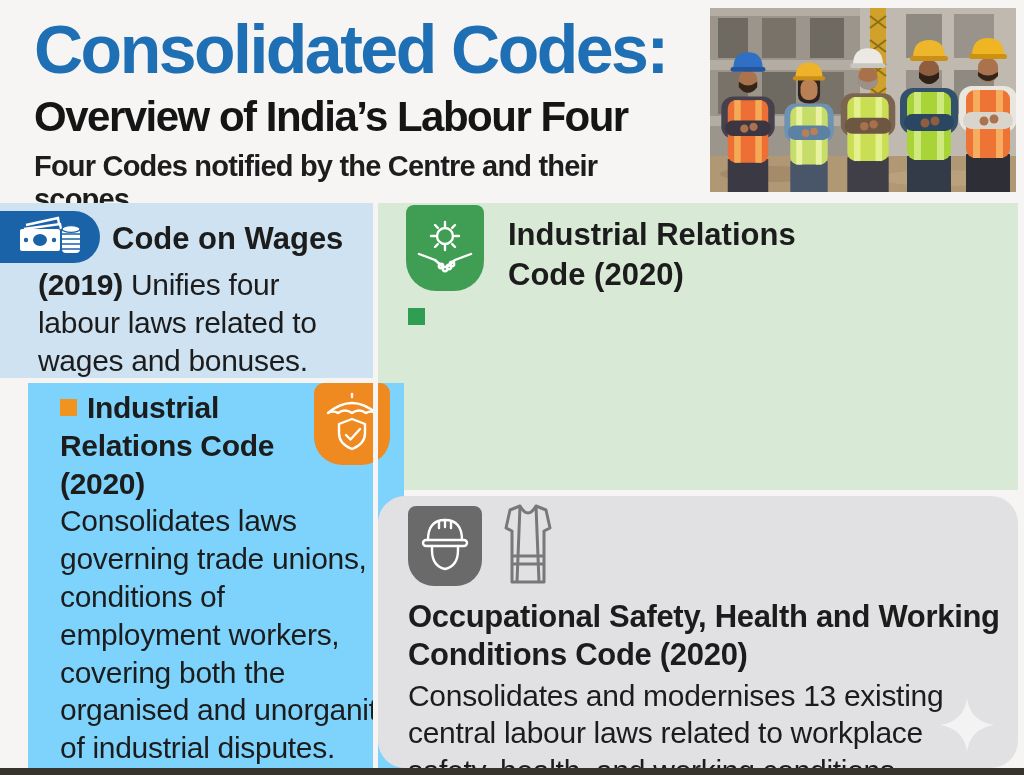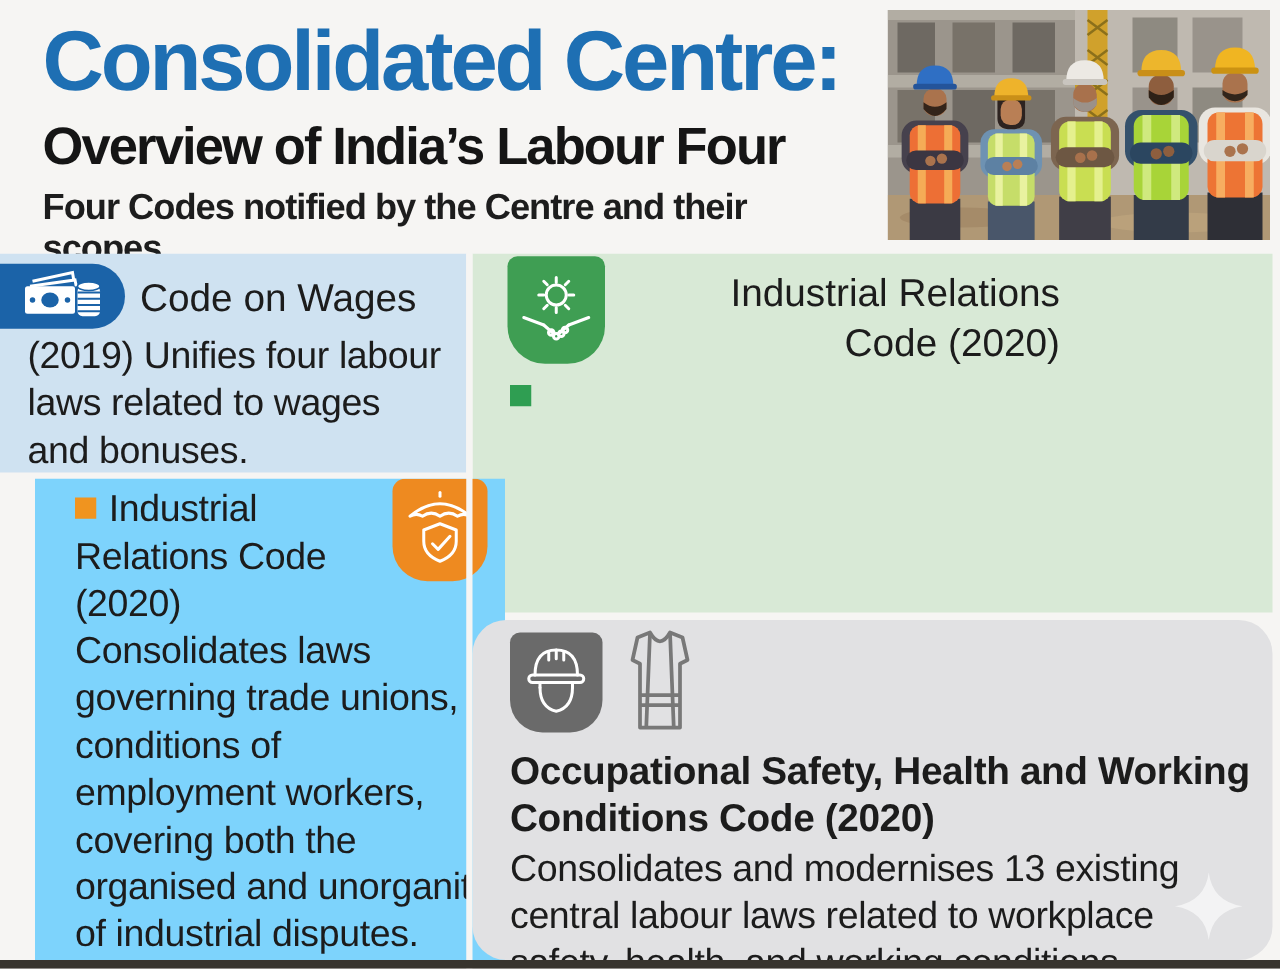--- a/index.html
+++ b/index.html
@@ -13,31 +13,31 @@
   .title{margin:0;font-size:68px;font-weight:800;letter-spacing:-2.5px;
          line-height:1.15;color:#1e6fb3;}
   .subtitle{margin:6px 0 0 0;font-size:42px;font-weight:800;letter-spacing:-1.5px;
          line-height:1.1;color:#151515;}
   .tagline{margin:10px 0 0 0;font-size:29px;font-weight:700;letter-spacing:-0.8px;
          color:#1d1d1d;}
   .photo{position:absolute;left:710px;top:8px;width:306px;height:184px;overflow:hidden;}
   
   .card{position:absolute;overflow:hidden;color:#1c1c1c;}
   .card p{margin:0;font-size:30px;line-height:1.26;letter-spacing:-0.3px;}
-  .card b{font-weight:400;text-align:right;}
+  .card b{font-weight:700;}
   .c-wages{left:0;top:203px;width:373px;height:175px;background:#cfe2f1;}
   .c-ir-o {left:0;top:383px;width:376px;height:385px;background:#7dd3fc;margin-left:28px;}
   .c-ir-g {left:378px;top:203px;width:640px;height:287px;background:#d8e9d6;}
   .c-osh  {left:378px;top:496px;width:640px;height:272px;background:#e1e1e3;border-radius:27px;}
 
   .c-wages .head{display:flex;align-items:center;}
   .icon-money{flex:none;width:100px;height:52px;margin-top:8px;background:#1b63a8;
       border-radius:0 26px 26px 0;display:flex;align-items:center;justify-content:center;}
   .c-wages .head b{font-size:31px;margin:12px 0 0 12px;}
-  .c-wages .body{padding:3px 12px 0 22px;}
+  .c-wages .body{padding:3px 12px 0 38px;}
 
   .c-ir-g .head{display:flex;}
   .badge{flex:none;display:flex;align-items:center;justify-content:center;}
   .icon-green{margin:2px 0 0 28px;width:78px;height:86px;background:#3f9e53;
       border-radius:8px 8px 30px 30px;}
   .c-ir-g .head b{font-size:31px;line-height:1.3;margin:12px 0 0 24px;max-width:340px;display:block;}
   .bullet{display:inline-block;width:17px;height:17px;vertical-align:2px;}
   .bullet-g{background:#2f9e52;margin:12px 0 0 30px;display:block;}
   .c-ir-g .body{margin:10px 28px 0 30px;max-width:586px;}
 
@@ -56,21 +56,21 @@
 
   .bottom-bar{position:absolute;left:0;top:768px;width:1024px;height:7px;background:#37342e;}
   .gap-v{position:absolute;left:373px;top:203px;width:5px;height:572px;background:#f6f5f3;}
 </style>
 </head>
 <body>
 
 <div class="canvas">
 
   <div class="header-text">
-    <h1 class="title">Consolidated Centre:</h1>
+    <h1 class="title">Consolidated Codes:</h1>
     <h2 class="subtitle">Overview of India’s Labour Four</h2>
     <p class="tagline">Four Codes notified by the Centre and their scopes.</p>
   </div>
 
   <div class="photo">
     <svg width="306" height="184" viewBox="0 0 306 184">
       <rect width="306" height="184" fill="#b6b0a7"></rect>
       <g opacity="0.95">
         <rect x="0" y="0" width="150" height="160" fill="#9a948b"></rect>
         <rect x="0" y="0" width="150" height="8" fill="#b3ada3"></rect>

